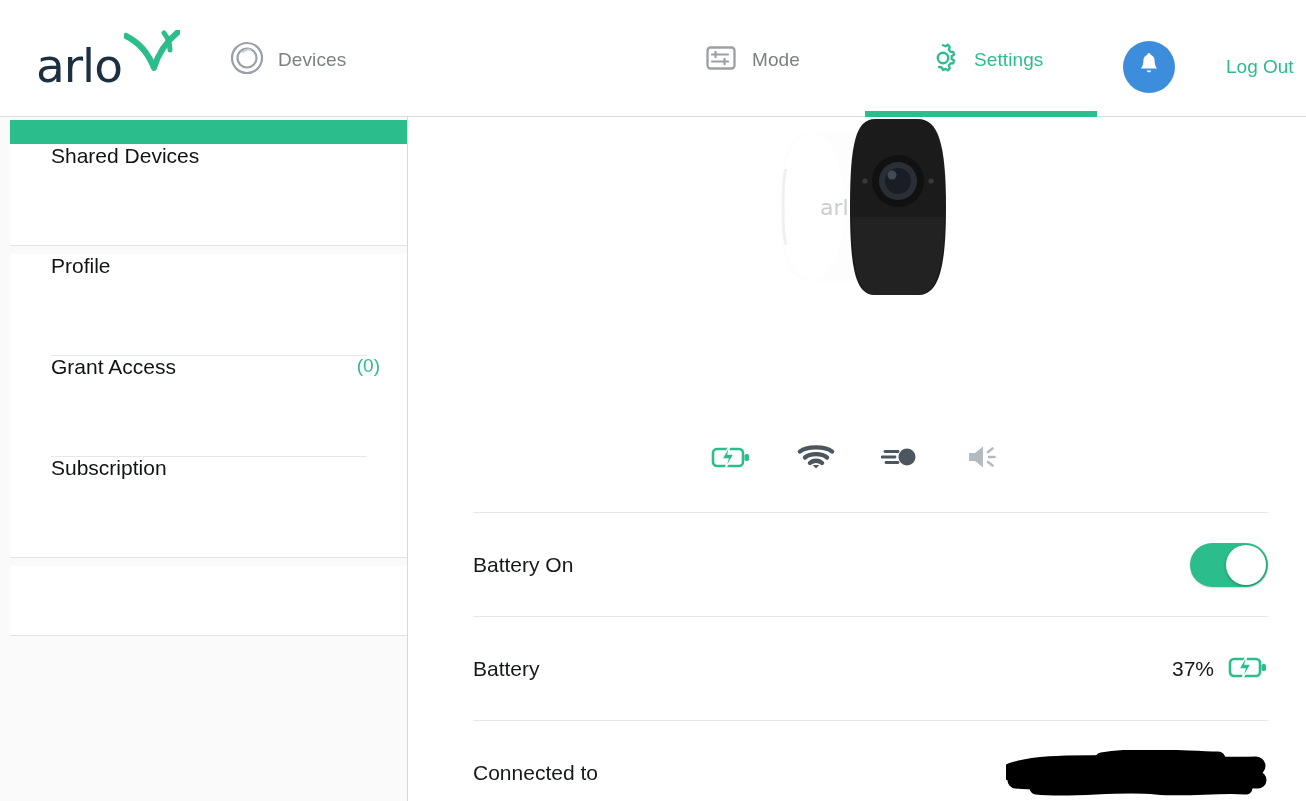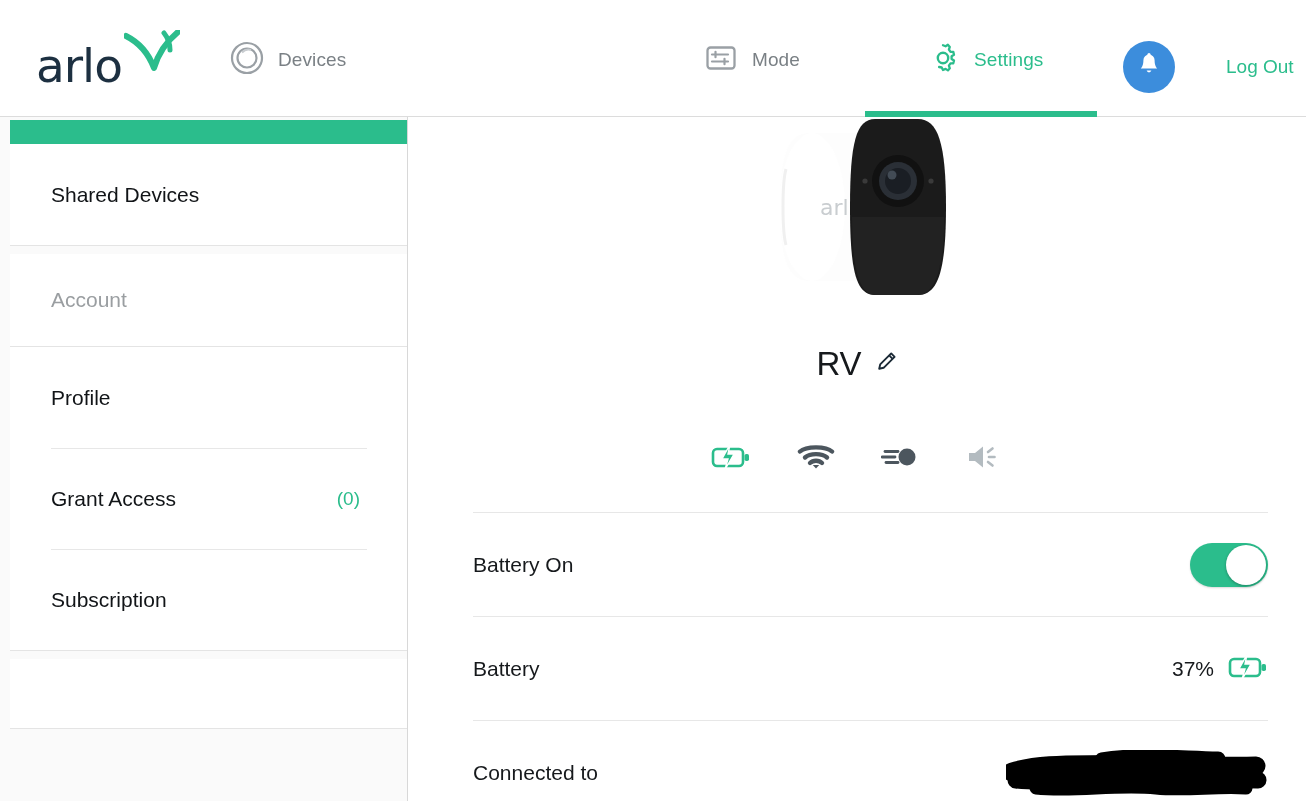--- a/index.html
+++ b/index.html
@@ -75,22 +75,22 @@
     height: 24px; background: #2bbd8c; width: 398px;
   }
   .side-card {
     background: #ffffff;
     border-bottom: 1px solid #e4e4e4;
     width: 398px;
   }
   .side-row {
     position: relative;
     height: 101px;
-    display: flex; align-items: center;
-    padding: 0 48px 0 41px;
+    display: flex; align-items: flex-start;
+    padding: 0 28px 0 41px;
     background: #ffffff;
     cursor: pointer;
   }
   .side-row + .side-row::before {
     content: ""; position: absolute; left: 41px; right: 41px; top: 0;
     height: 1px; background: #e7e7e7;
   }
   .side-label { font-size: 21px; color: #111417; }
   .side-label.muted { color: #9a9ea1; }
   .side-count { margin-left: auto; font-size: 19px; color: #2bbd8c; }
@@ -222,25 +222,20 @@
       <div class="side-selected-bar"></div>
 
       <div class="side-card">
         <div class="side-row">
           <span class="side-label">Shared Devices</span>
         </div>
       </div>
 
       <div class="side-gap"></div>
 
-      <div class="side-card">
-        <div class="side-row" style="height:92px;">
-          <span class="side-label muted">Account</span>
-        </div>
-      </div>
 
       <div class="side-card">
         <div class="side-row">
           <span class="side-label">Profile</span>
         </div>
         <div class="side-row">
           <span class="side-label">Grant Access</span>
           <span class="side-count">(0)</span>
         </div>
         <div class="side-row">
@@ -274,29 +269,20 @@
           <circle cx="120" cy="66" r="4.5" fill="#505b66" opacity="0.75"></circle>
 
           <circle cx="93" cy="72" r="2.6" fill="#3a3a3a"></circle>
           <circle cx="159" cy="72" r="2.6" fill="#3a3a3a"></circle>
 
           <path d="M80 108 L172 108 C173 138, 168 186, 146 186 L103 186 C85 186, 80 150, 80 108 Z" fill="#222222"></path>
         </svg>
       </div>
     </div>
 
-    <div class="device-name-row">
-      <span class="device-name">RV</span>
-      <span>
-        <svg width="24" height="24" viewBox="0 0 24 24">
-          <path d="M17.2 3.4 l3.4 3.4 -11 11 -4.4 1 1-4.4 Z" fill="none" stroke="#1b2a36" stroke-width="1.9" stroke-linejoin="round"></path>
-          <path d="M15.2 5.4 l3.4 3.4" stroke="#1b2a36" stroke-width="1.9"></path>
-        </svg>
-      </span>
-    </div>
 
     <div class="status-icons">
 
       <span>
         <svg width="40" height="28" viewBox="0 0 40 28">
           <rect x="2" y="6" width="30" height="17" rx="4" fill="none" stroke="#2bbd8c" stroke-width="2.6"></rect>
           <rect x="33.5" y="11" width="4.5" height="7" rx="1.8" fill="#2bbd8c"></rect>
           <path d="M19 1.5 L11 16 L17 16 L14 26.5 L23 11 L17 11 Z" fill="#2bbd8c" stroke="#ffffff" stroke-width="1.4"></path>
         </svg>
       </span>

